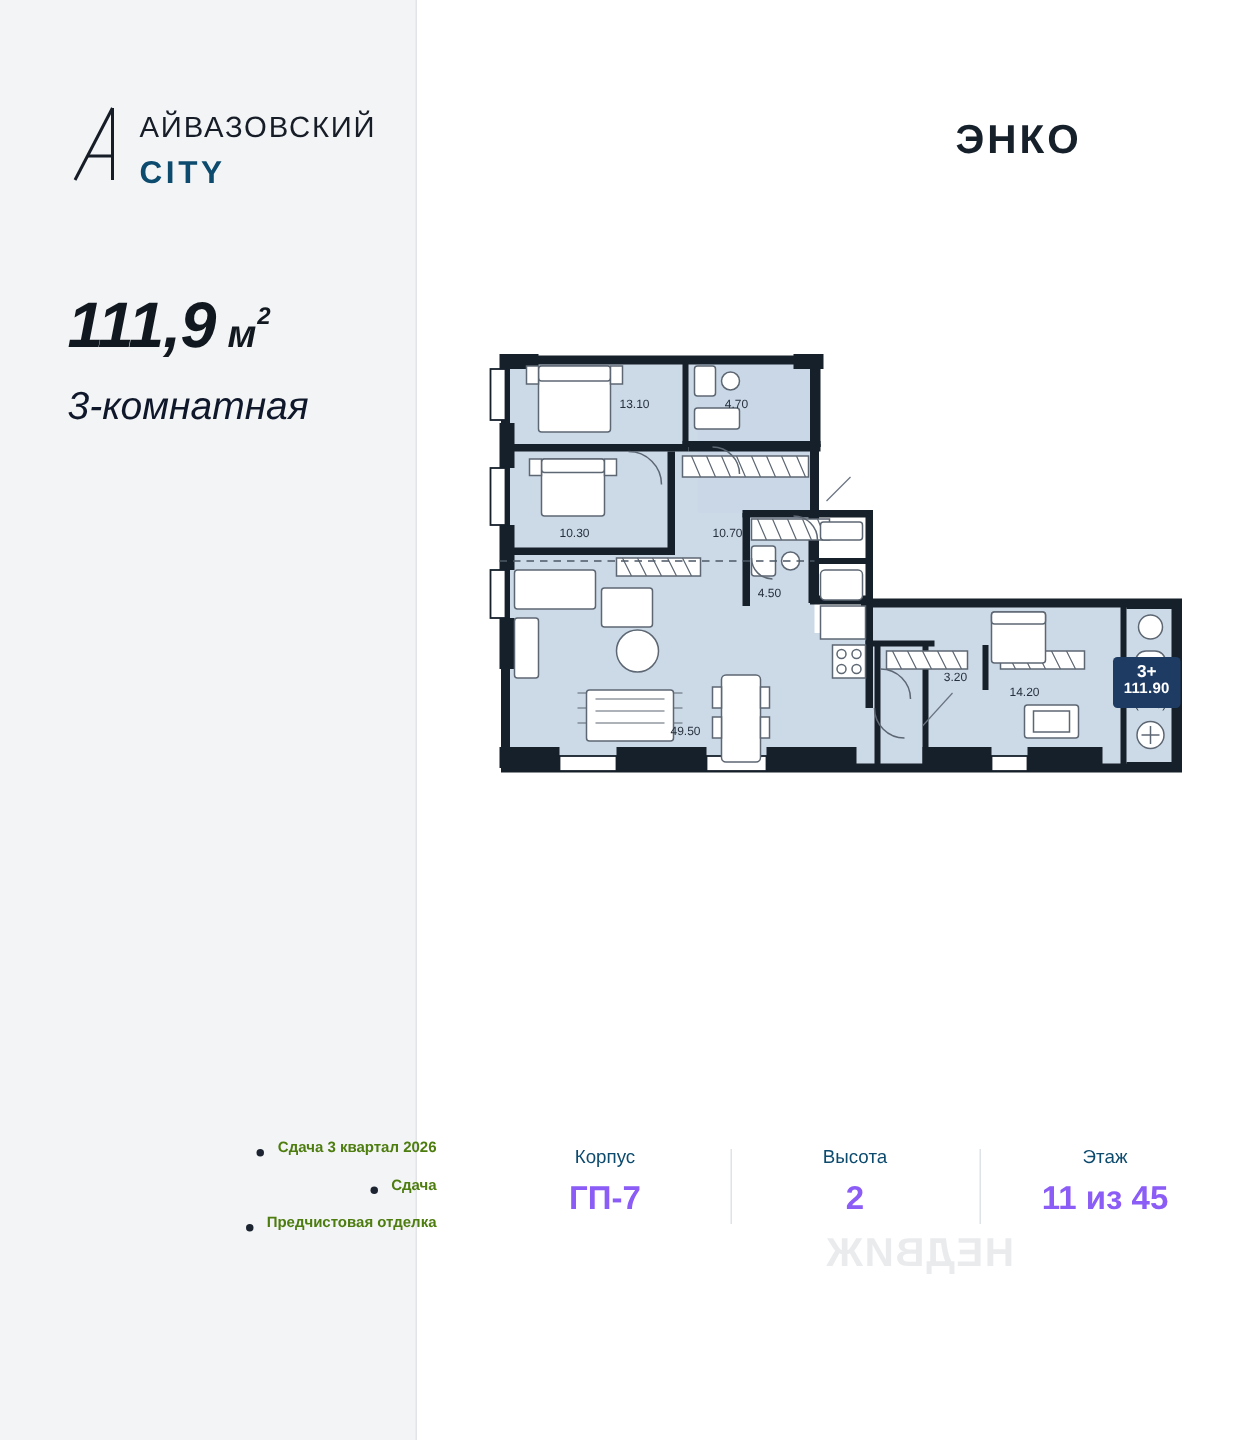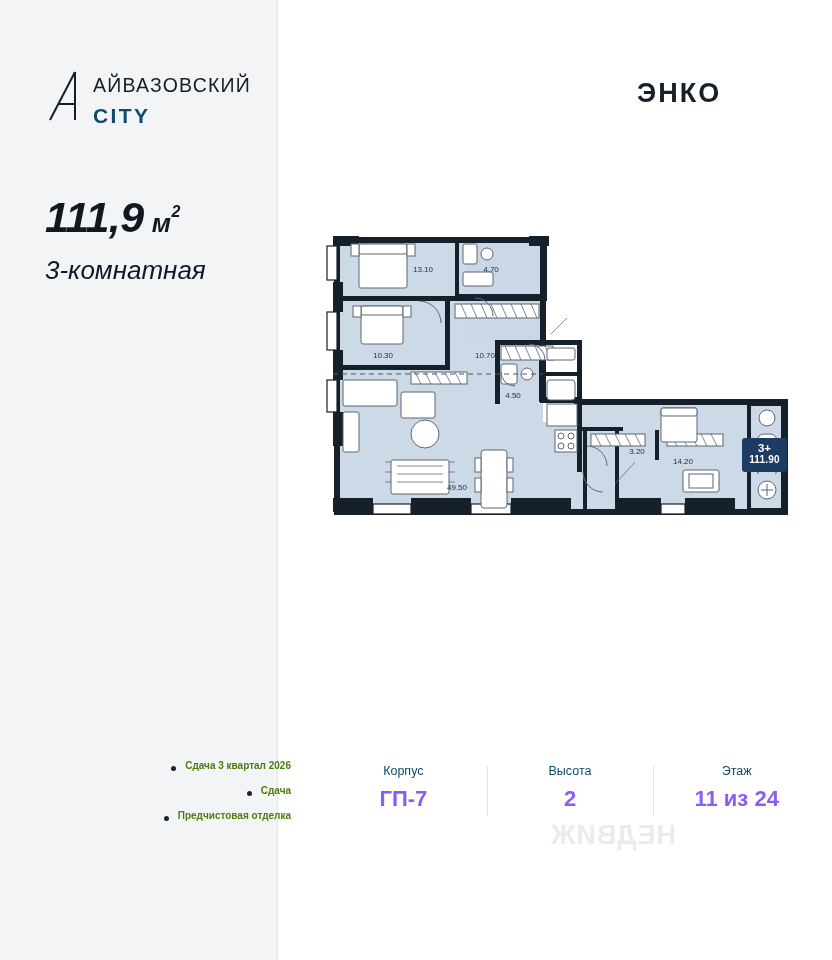--- a/index.html
+++ b/index.html
@@ -423,20 +423,20 @@
       <div class="stat">
         <div class="s-label">Корпус</div>
         <div class="s-value">ГП-7</div>
       </div>
       <div class="stat">
         <div class="s-label">Высота</div>
         <div class="s-value">2</div>
       </div>
       <div class="stat">
         <div class="s-label">Этаж</div>
-        <div class="s-value">11 из 24</div>
+        <div class="s-value">11 из 45</div>
       </div>
     </div>
 
     <div id="watermark">НЕДВИЖ</div>
 
   </div>
 </div>
 
 </body></html>

